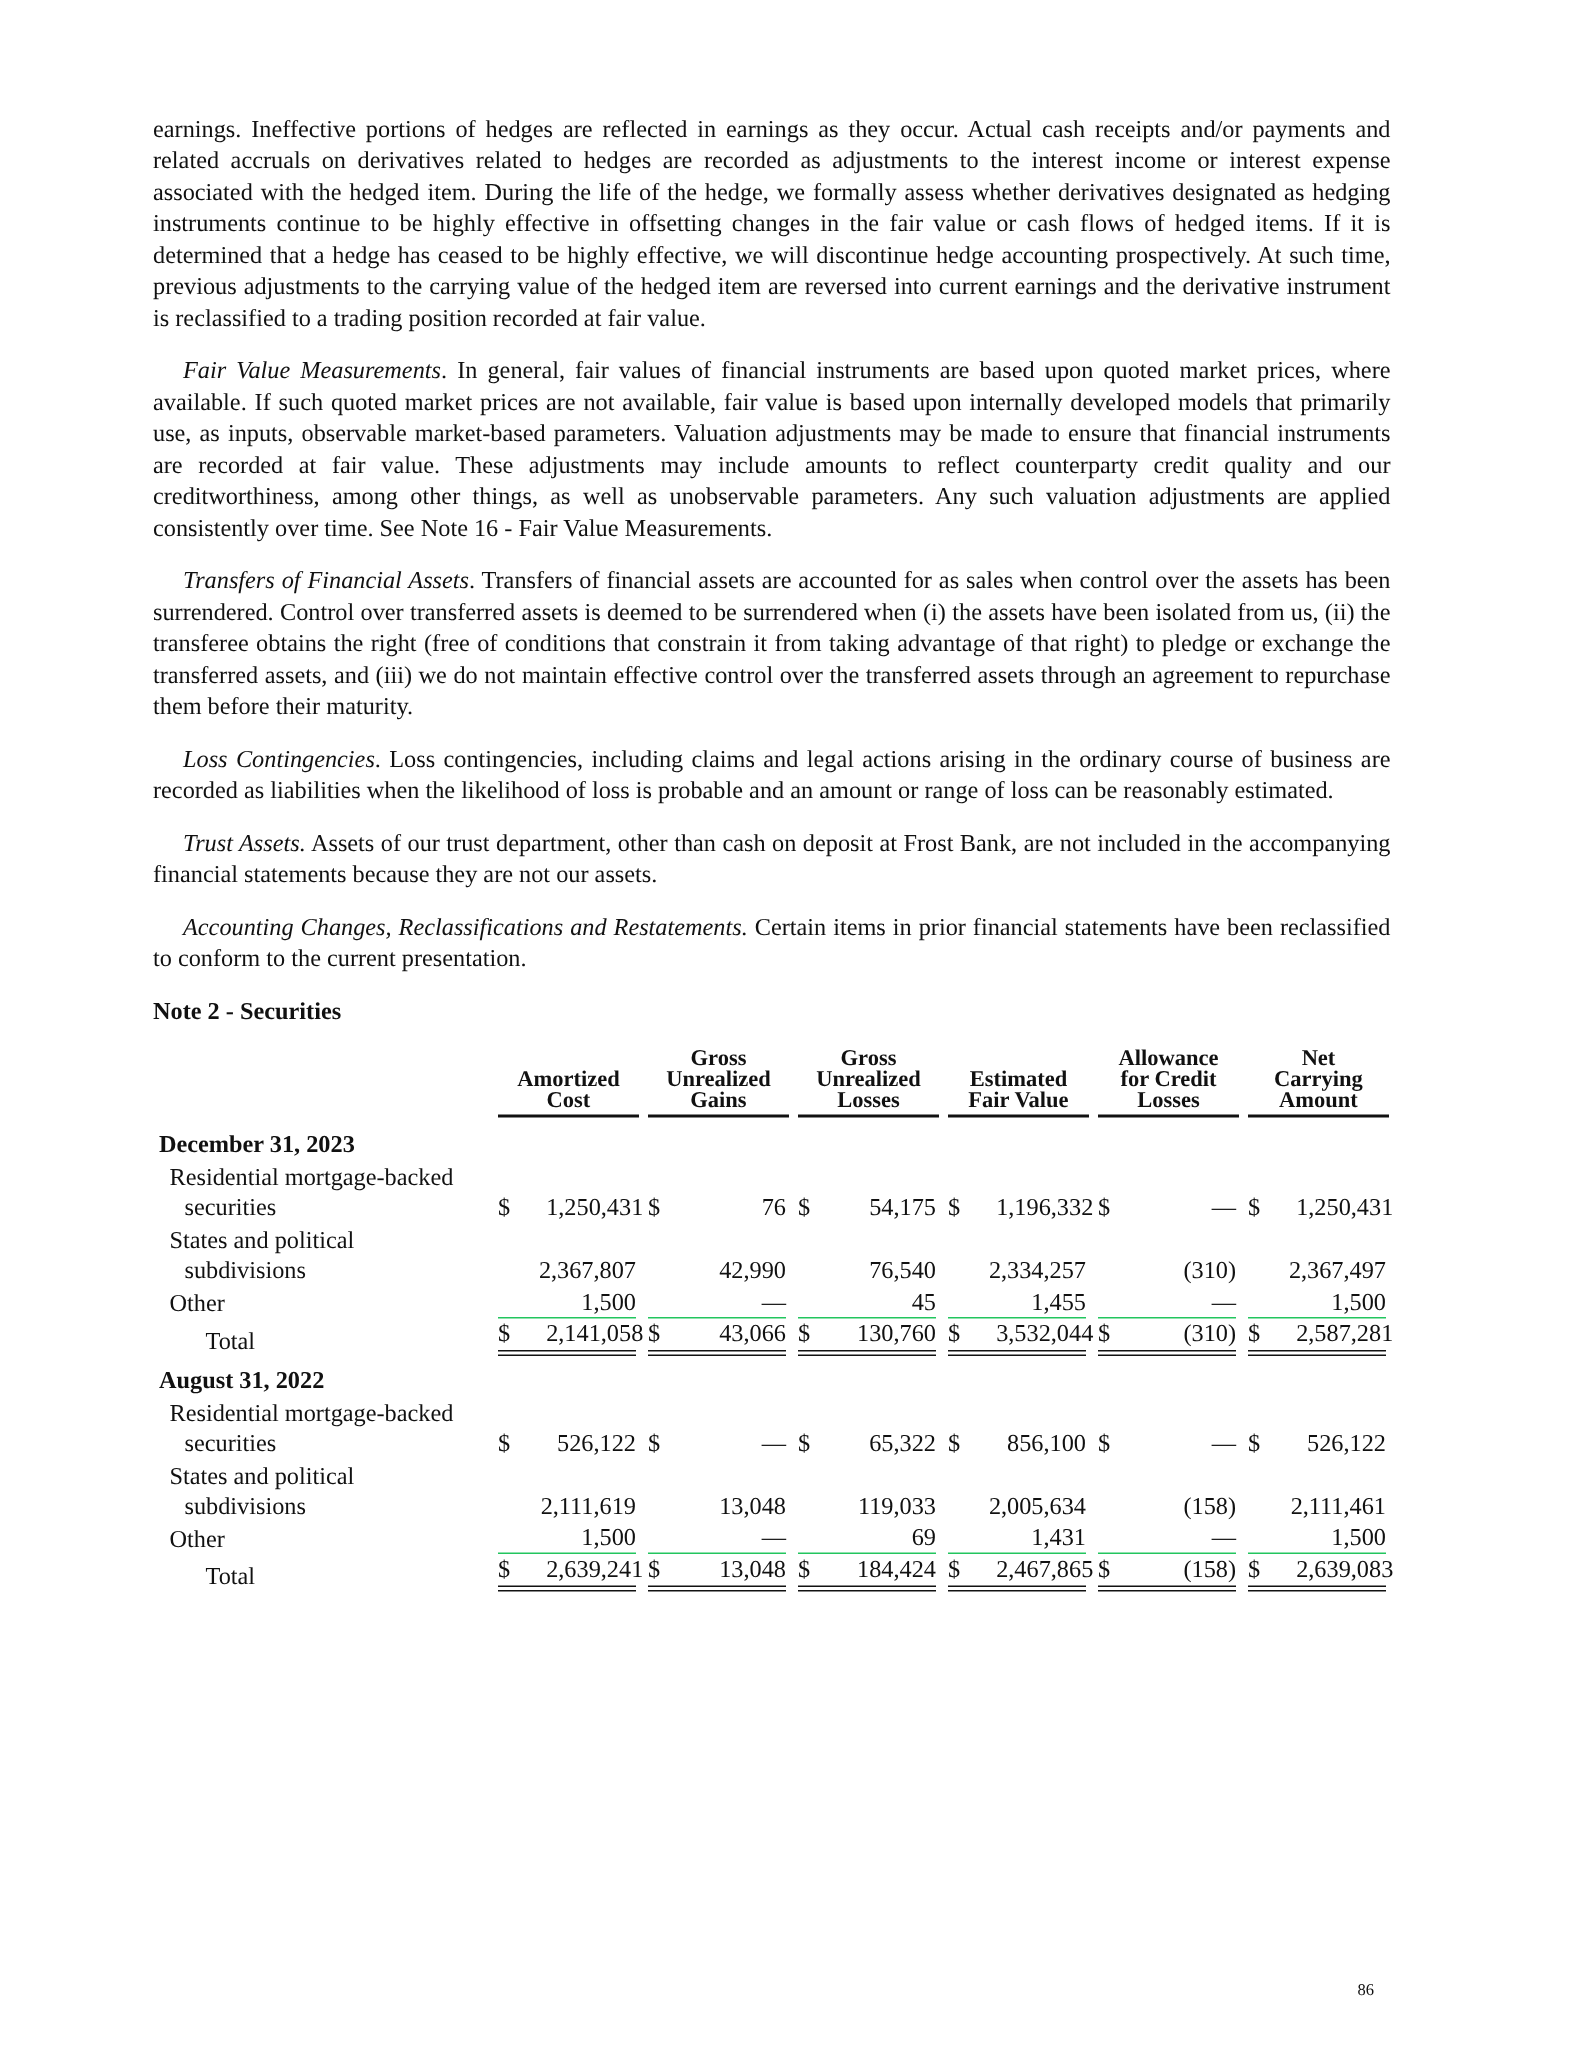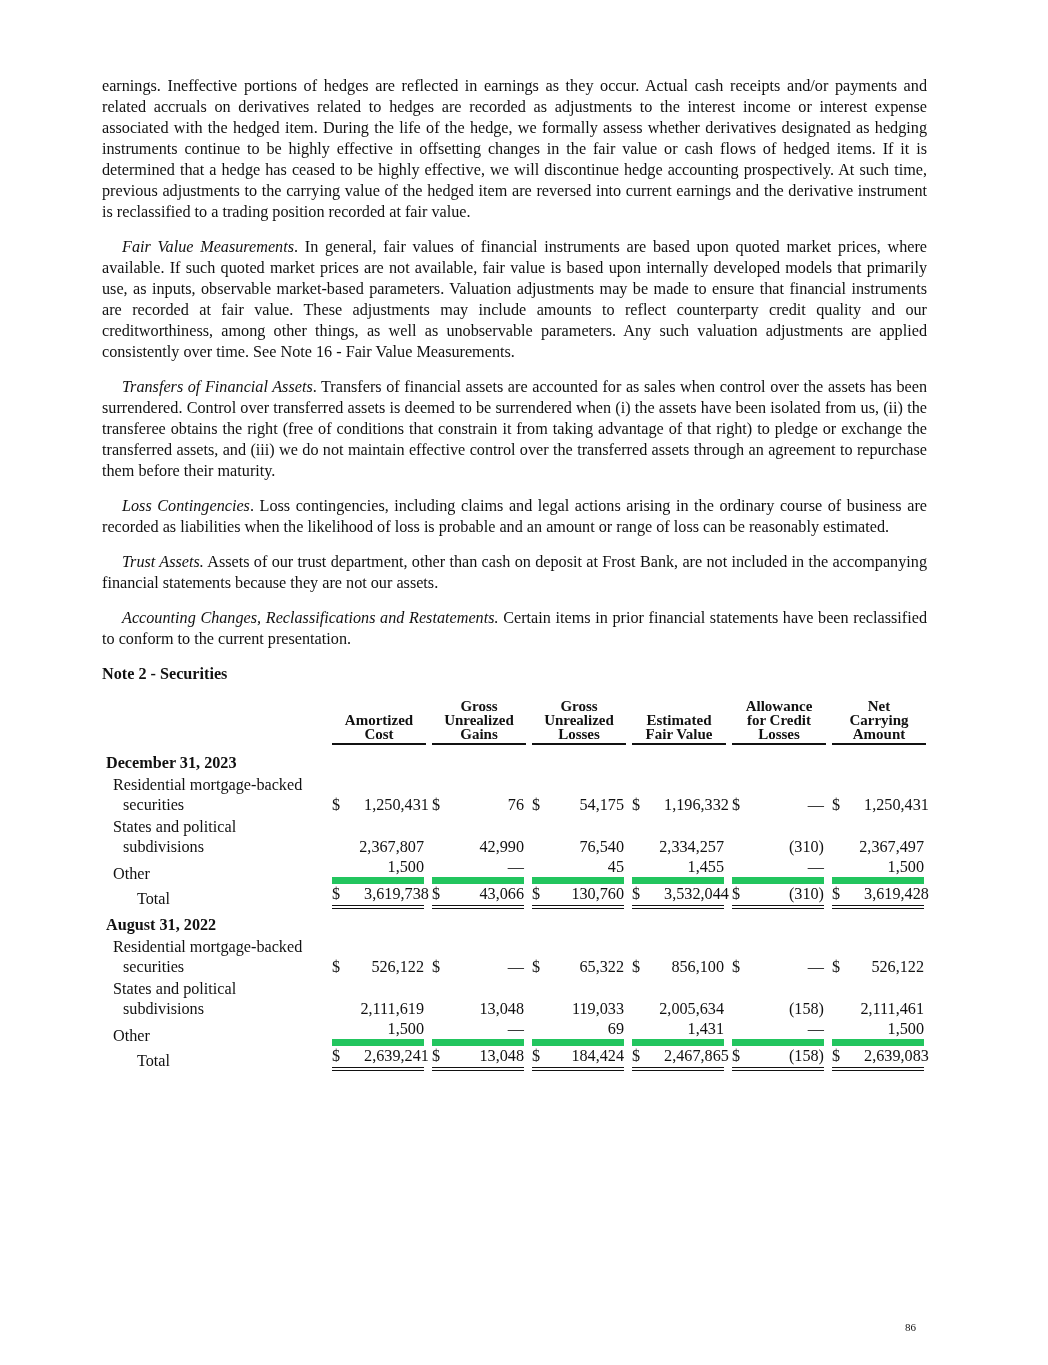--- a/index.html
+++ b/index.html
@@ -32,21 +32,21 @@
   td { padding: 0; vertical-align: bottom; line-height: 20px; }
   td.label { padding-left: 11px; }
   td.label .wrap { display: block; }
   td.label .wrap2 { display: block; padding-left: 10px; }
   td.section { font-weight: bold; padding-left: 4px; padding-top: 2px; }
   td.total-label { padding-left: 35px; }
   td.cell { padding: 0 5px 0 3px; }
   .cellbox { display: flex; justify-content: space-between; white-space: nowrap; }
   .cellbox .cur { flex: 0 0 auto; }
   .cellbox .val { flex: 1 1 auto; text-align: right; margin-left: 24px; }
-  tr.row-other td.cell .cellbox { border-bottom: 7px solid #22c55e; }
+  tr.row-other td.cell .cellbox { border-bottom: 1px solid #22c55e; }
   tr.row-total td.cell .cellbox {
     border-bottom: 4px double #111; padding-bottom: 1px;
   }
   tr.row-sec td { height: 24px; }
   tr.row-two td { height: 42px; }
   tr.row-one td { height: 22px; }
   .page-number {
     position: absolute; left: 0; width: 916px; top: 1321px; text-align: right;
     font-size: 11px;
   }
@@ -257,21 +257,21 @@
               <span class="cur"></span>
               <span class="val">1,500</span>
             </div>
           </td>
         </tr>
         <tr class="row-one row-total">
           <td class="total-label">Total</td>
           <td class="cell">
             <div class="cellbox">
               <span class="cur">$</span>
-              <span class="val">3,619,738</span>
+              <span class="val">2,141,058</span>
             </div>
           </td>
           <td class="cell">
             <div class="cellbox">
               <span class="cur">$</span>
               <span class="val">43,066</span>
             </div>
           </td>
           <td class="cell">
             <div class="cellbox">
@@ -287,21 +287,21 @@
           </td>
           <td class="cell">
             <div class="cellbox">
               <span class="cur">$</span>
               <span class="val">(310)</span>
             </div>
           </td>
           <td class="cell">
             <div class="cellbox">
               <span class="cur">$</span>
-              <span class="val">3,619,428</span>
+              <span class="val">2,587,281</span>
             </div>
           </td>
         </tr>
         <tr class="row-sec">
           <td class="section" colspan="7">August 31, 2022</td>
         </tr>
         <tr class="row-two">
           <td class="label">
             <span class="wrap">Residential mortgage-backed</span>
             <span class="wrap2">securities</span>

